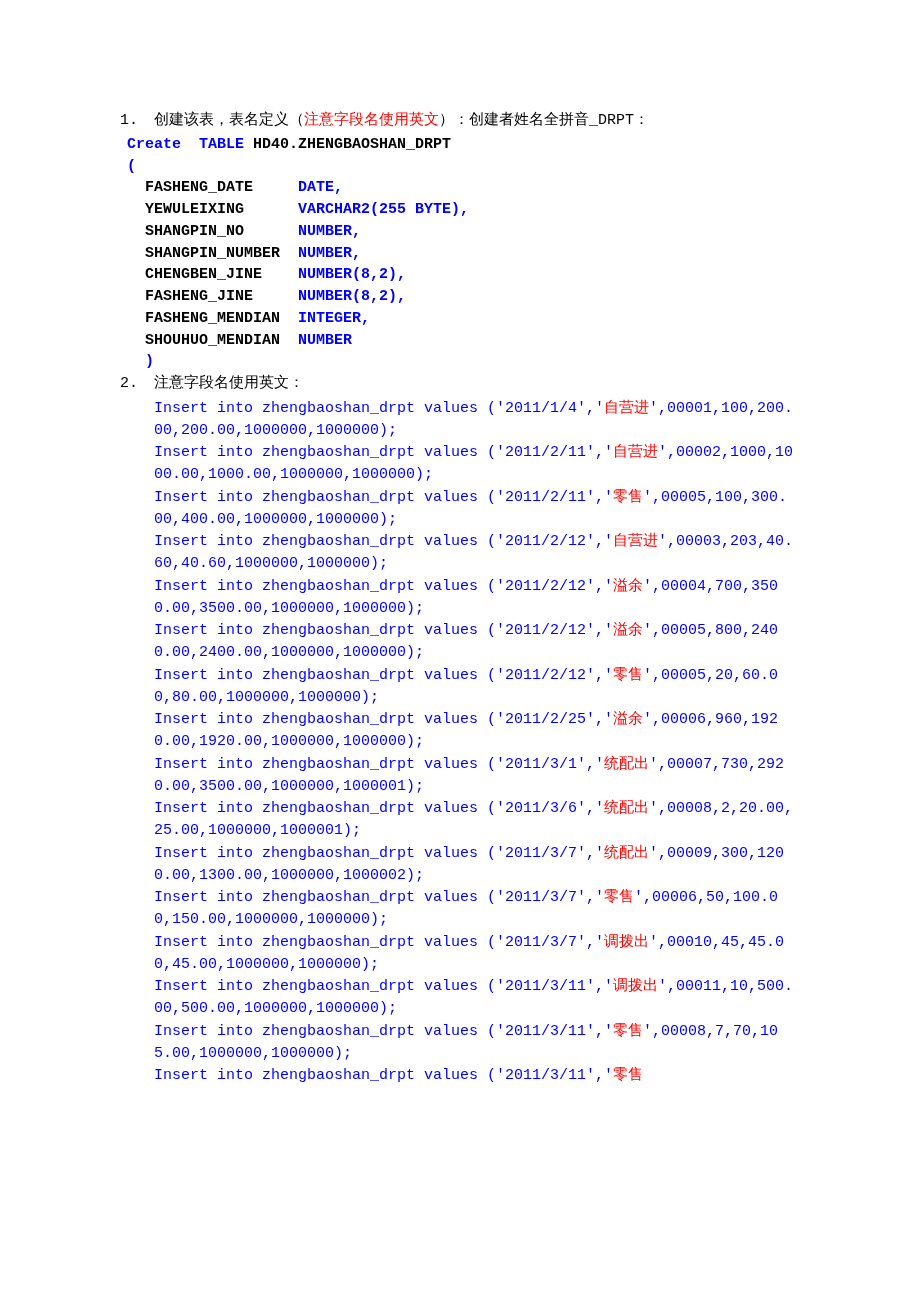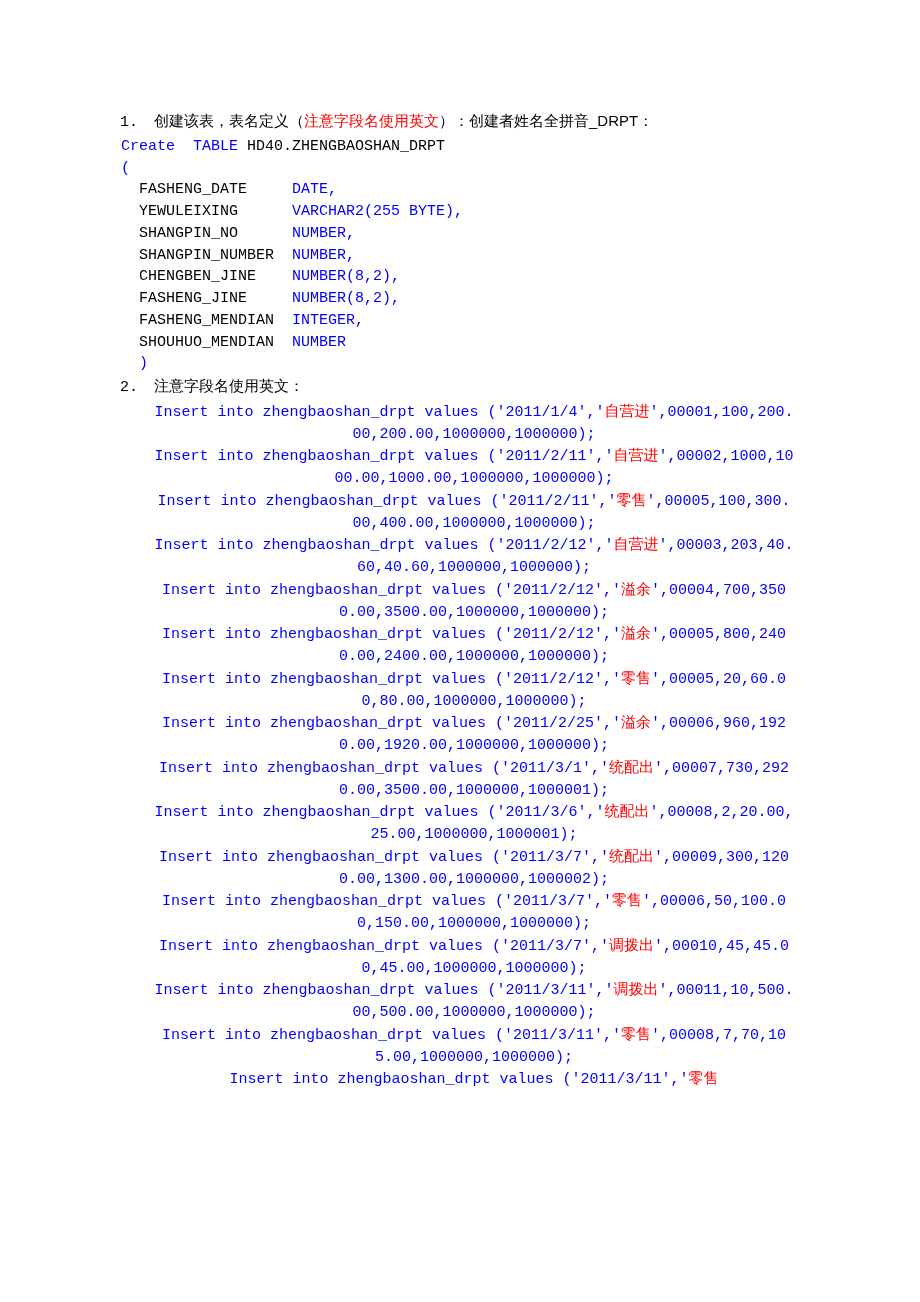--- a/index.html
+++ b/index.html
@@ -21,35 +21,35 @@
     font-family: SimSun, "Songti SC", serif;
   }
   .heading {
     margin-bottom: 2px;
   }
   .heading .num {
     display: inline-block;
     width: 34px;
   }
   .heading .label {
-    font-family: Liberation Sans, sans-serif;
+    font-family: Liberation Mono, monospace;
   }
   .red { color: #FF0000; margin-top: 21px; }
   .blue { color: #0000FF; }
   .black { color: #000000; }
   .code-block {
     white-space: pre;
-    margin-left: 1px;
+    margin-left: 7px;
+    font-weight: bold;
   }
   .insert-block {
     margin-left: 34px;
     white-space: pre-wrap;
     word-break: break-all;
     width: 640px;
-    text-align: center;
   }
   .insert-line {
     margin: 0;
   }
 </style>
 </head>
 <body>
 
 <div class="heading">
   <span class="num">1.</span><span class="label">创建该表，表名定义（</span><span class="label red">注意字段名使用英文</span><span class="label">）：创建者姓名全拼音_DRPT：</span>

